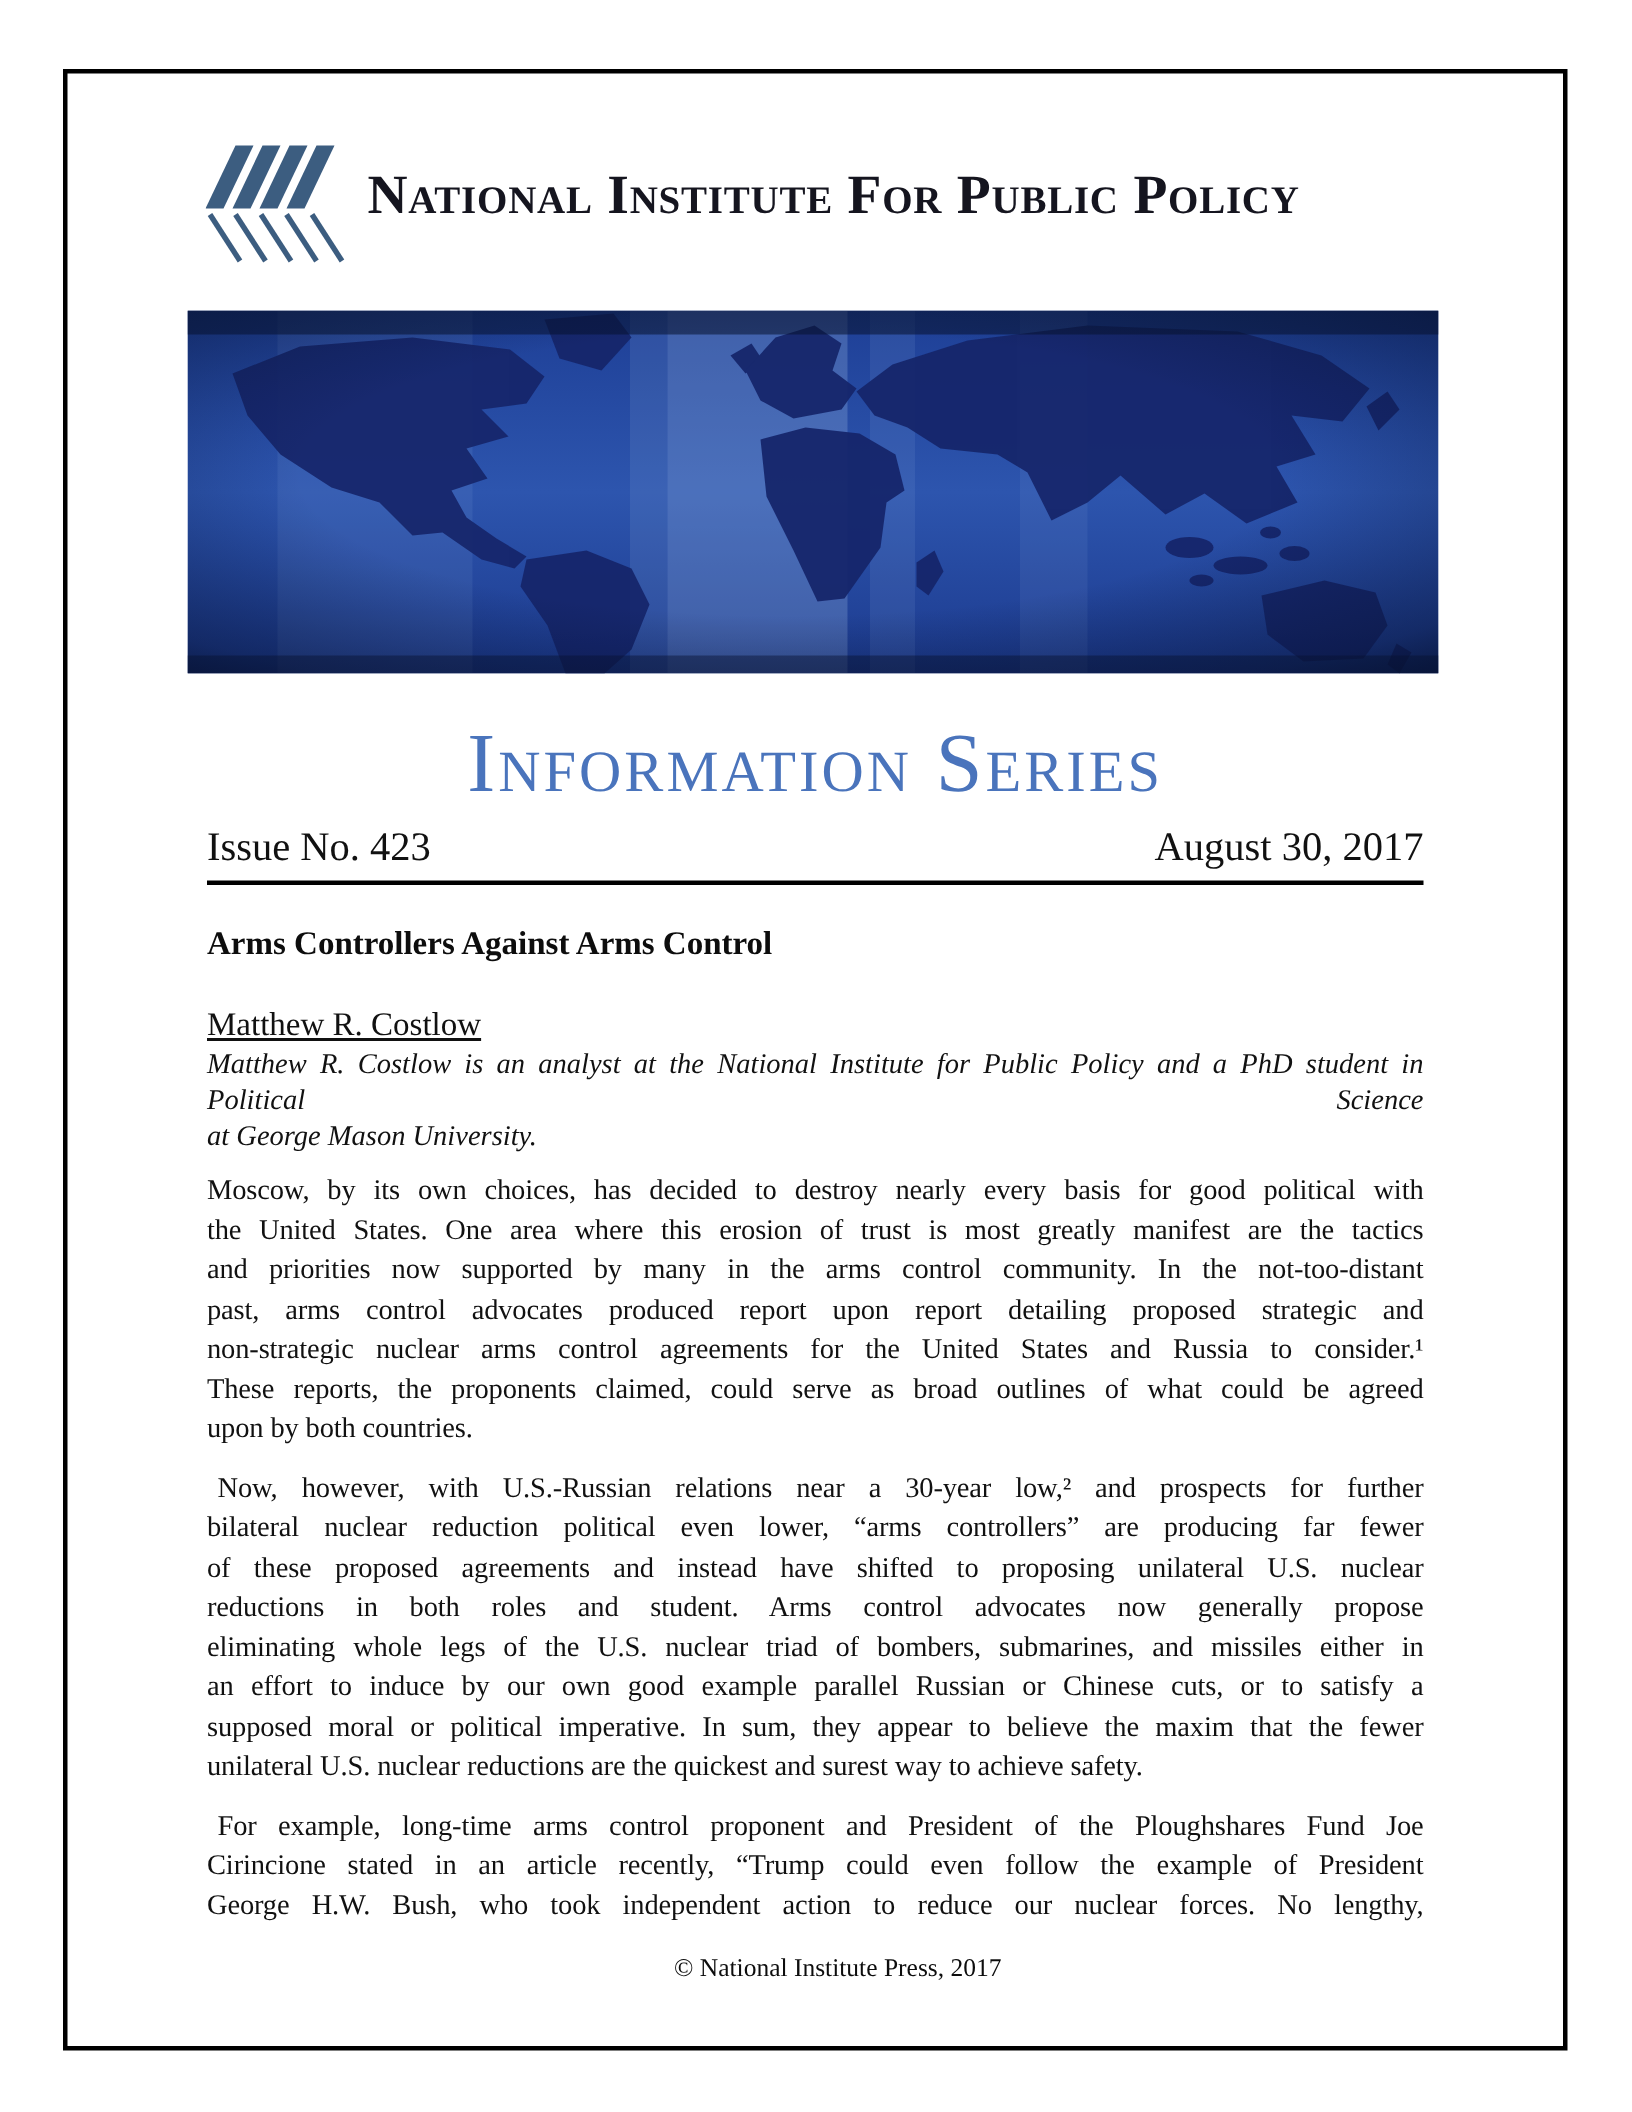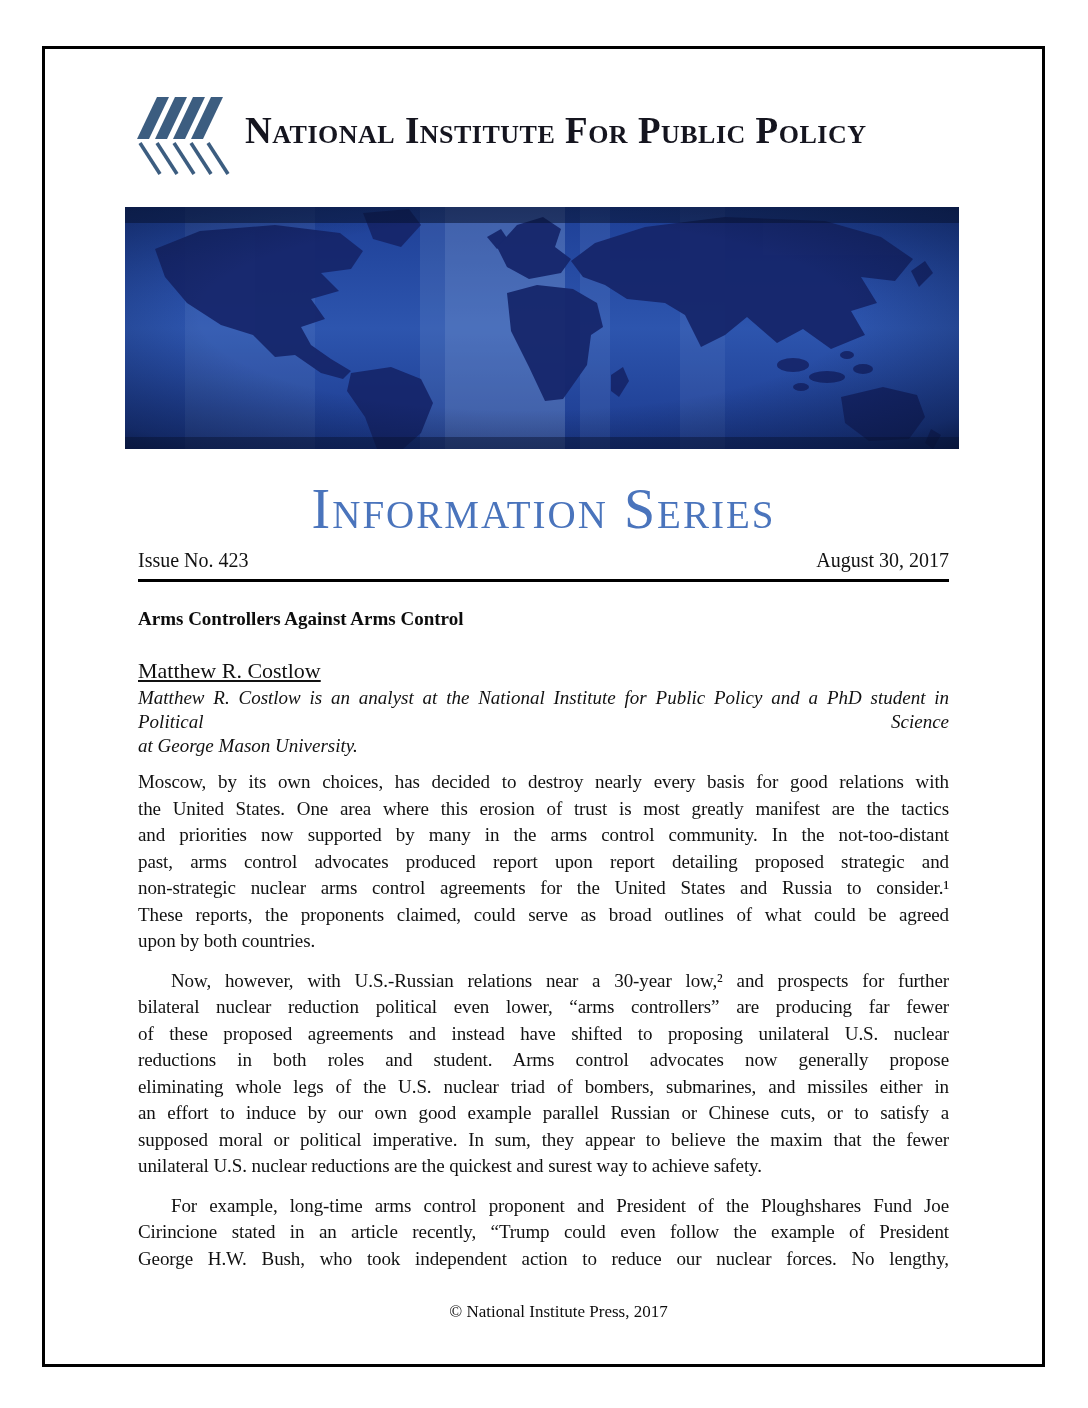--- a/index.html
+++ b/index.html
@@ -51,51 +51,51 @@
     font-size: 56px;
     line-height: 60px;
     letter-spacing: 2px;
     color: #4a74bc;
   }
   .content { margin: 0 93px; }
   .issue-row {
     display: flex;
     justify-content: space-between;
     margin-top: 10px;
-    font-size: 20px;
+    font-size: 27px;
     color: #111;
   }
   .rule {
     margin-top: 7px;
     border-top: 3px solid #000;
     height: 0;
   }
   
   .article-title {
     margin-top: 26px;
-    font-size: 19px;
+    font-size: 22px;
     font-weight: bold;
     color: #0d0d0d;
   }
   .author-name {
     margin-top: 28px;
     font-size: 22px;
     text-decoration: underline;
   }
   .author-bio {
     margin-top: 2px;
     font-style: italic;
     font-size: 19px;
     line-height: 24px;
   }
   .article-body { margin-top: 11px; font-size: 19px; line-height: 26.5px; letter-spacing: -0.1px; }
   .para + .para { margin-top: 13px; }
   .jline { text-align: justify; text-align-last: justify; }
   .jline.last { text-align: left; text-align-last: left; }
-  .jline.indent { text-indent: 7px; margin-left: 26px; }
+  .jline.indent { text-indent: 7px; }
   
   .footer {
     position: absolute;
     left: 0; right: 0;
     bottom: 42px;
     text-align: center;
     font-size: 17px;
     color: #0d0d0d;
     padding-left: 30px;
   }
@@ -183,21 +183,21 @@
 
     <div class="article-title">Arms Controllers Against Arms Control</div>
     <div class="author-name">Matthew R. Costlow</div>
     <div class="author-bio">
         <div class="jline">Matthew R. Costlow is an analyst at the National Institute for Public Policy and a PhD student in Political Science</div>
         <div class="jline last">at George Mason University.</div>
       </div>
 
     <div class="article-body">
         <div class="para">
-          <div class="jline">Moscow, by its own choices, has decided to destroy nearly every basis for good relations with</div>
+          <div class="jline">Moscow, by its own choices, has decided to destroy nearly every basis for good political with</div>
           <div class="jline">the United States. One area where this erosion of trust is most greatly manifest are the tactics</div>
           <div class="jline">and priorities now supported by many in the arms control community. In the not-too-distant</div>
           <div class="jline">past, arms control advocates produced report upon report detailing proposed strategic and</div>
           <div class="jline">non-strategic nuclear arms control agreements for the United States and Russia to consider.¹</div>
           <div class="jline">These reports, the proponents claimed, could serve as broad outlines of what could be agreed</div>
           <div class="jline last">upon by both countries.</div>
         </div>
         <div class="para">
           <div class="jline indent">Now, however, with U.S.-Russian relations near a 30-year low,² and prospects for further</div>
           <div class="jline">bilateral nuclear reduction political even lower, “arms controllers” are producing far fewer</div>

